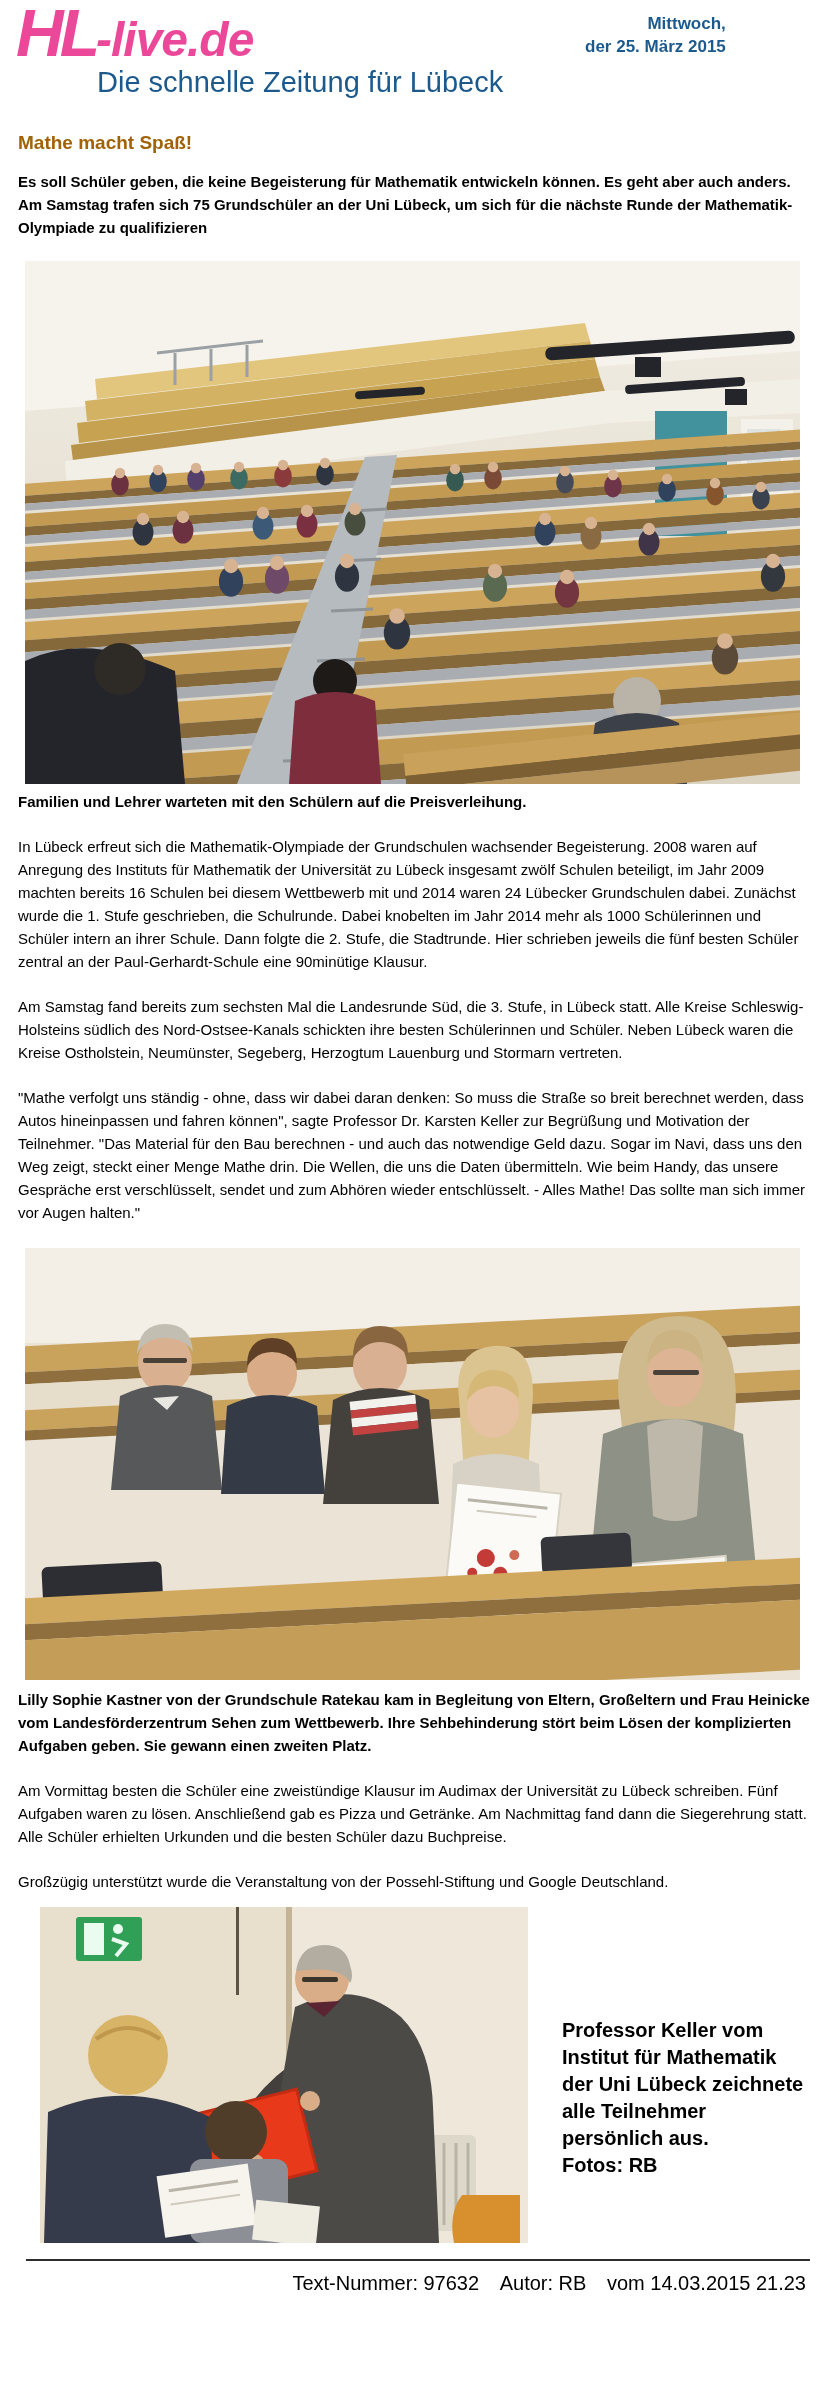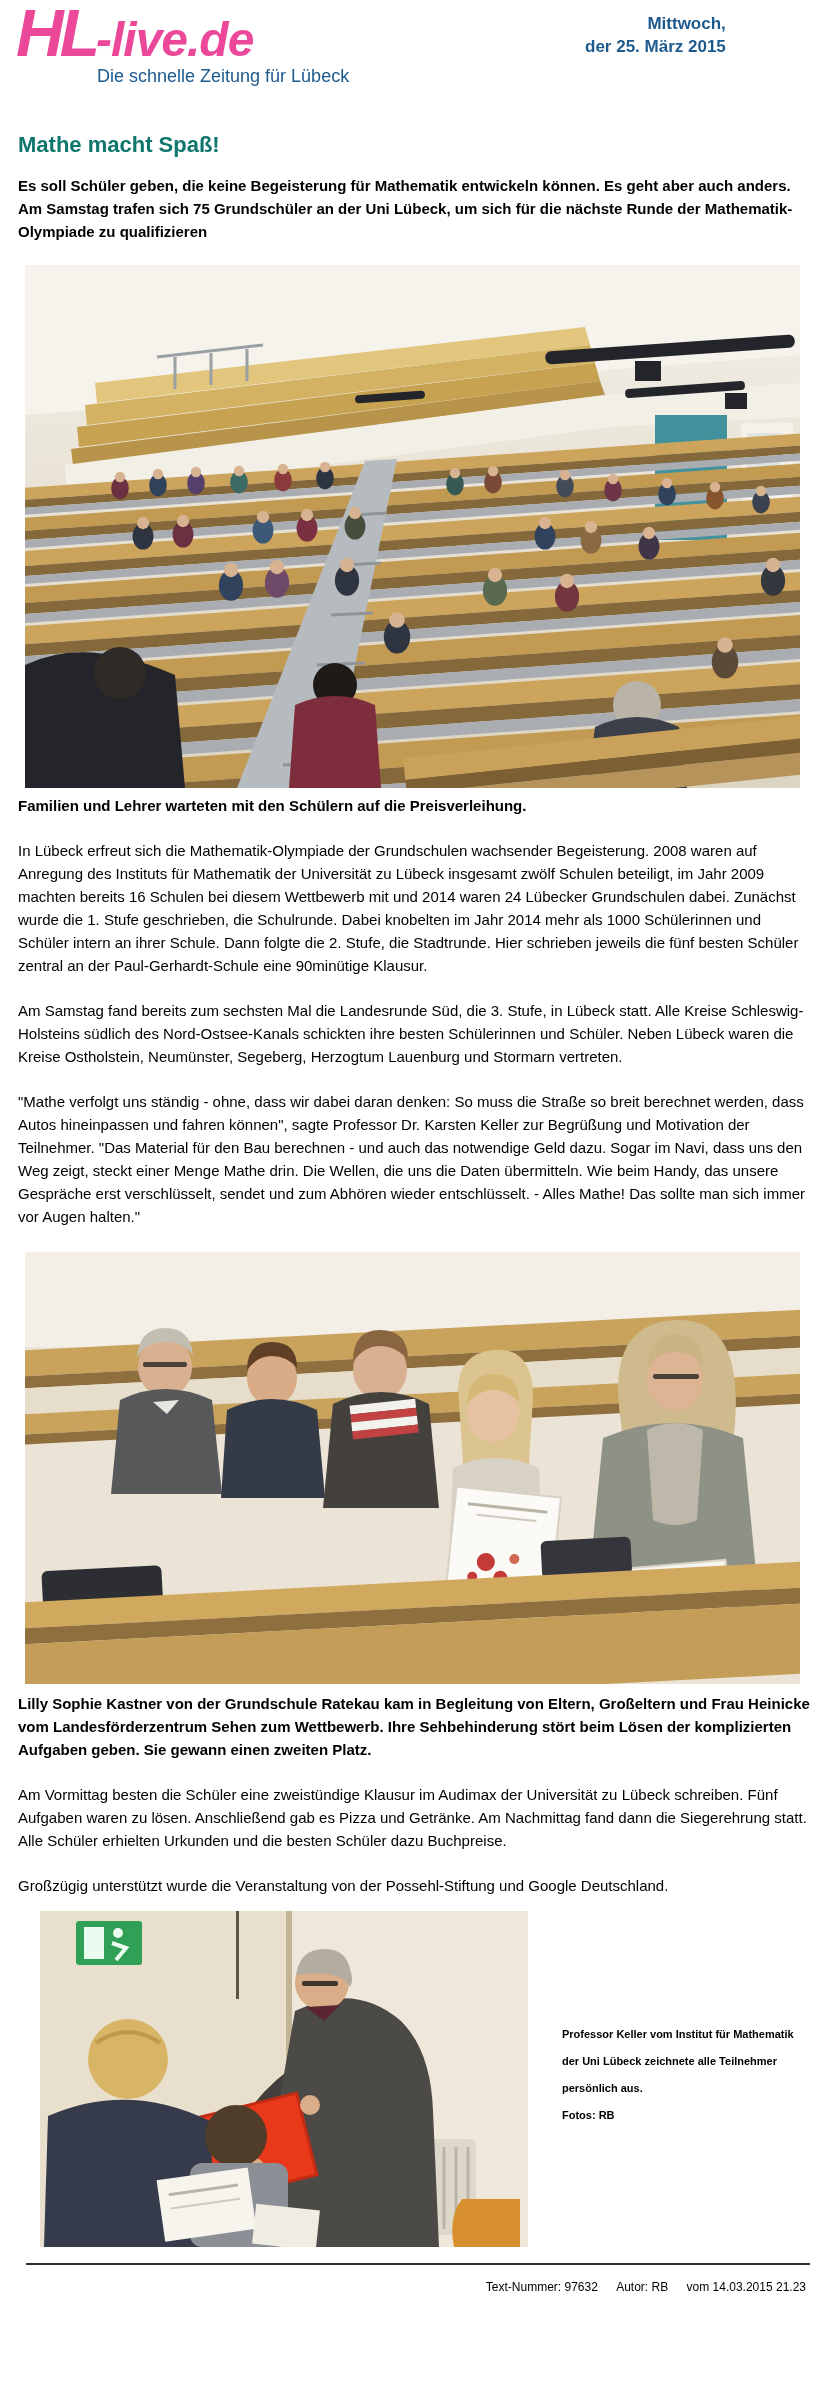--- a/index.html
+++ b/index.html
@@ -4,41 +4,41 @@
 <style>
   html,body{margin:0;padding:0;background:#fff;}
   body{width:826px;font-family:"Liberation Sans",sans-serif;color:#000;}
   .page{position:relative;width:826px;padding-bottom:18px;}
 
   
   .header{position:relative;height:106px;}
   .logo{position:absolute;left:16px;top:0;color:#ec4899;font-style:italic;font-weight:bold;white-space:nowrap;line-height:1;}
   .logo-hl{font-size:66px;letter-spacing:-4px;}
   .logo-rest{font-size:48px;letter-spacing:-1px;}
-  .tagline{position:absolute;left:97px;top:66px;color:#1c5a8e;font-size:18px;font-weight:normal;white-space:nowrap;}
+  .tagline{position:absolute;left:97px;top:66px;color:#1c5a8e;font-size:29px;font-weight:normal;white-space:nowrap;}
   .date{position:absolute;left:585px;top:12px;color:#1c5a8e;font-weight:bold;font-size:17px;line-height:23px;}
   .date span{display:block;text-align:right;}
 
   
-  .title{color:#0f766e;font-size:22px;font-weight:bold;margin:26px 0 14px 18px;}
+  .title{color:#a16207;font-size:19px;font-weight:bold;margin:26px 0 14px 18px;}
   p{font-size:15px;line-height:23px;margin:22px 12px 0 18px;}
   .bold{font-weight:bold;}
   .caption{font-weight:bold;margin-top:6px;}
   .caption.c2{margin-top:8px;}
 
   figure{margin:0;padding:0;font-size:0;line-height:0;}
   .photo1{margin:22px 0 0 25px;width:775px;height:523px;}
   .photo2{margin:24px 0 0 25px;width:775px;height:432px;}
   .photo3-row{display:flex;align-items:flex-start;margin:14px 0 0 40px;}
   .photo3{width:488px;height:336px;flex:0 0 auto;}
-  .side-caption{font-weight:bold;font-size:11px;line-height:27px;width:242px;margin:110px 0 0 34px;}
+  .side-caption{font-weight:bold;font-size:20px;line-height:27px;width:242px;margin:110px 0 0 34px;}
   .side-caption .credit{display:block;}
 
   .rule{border:none;border-top:2px solid #2e2e2e;margin:16px 16px 0 26px;}
-  .footer-line{text-align:right;font-size:12px;line-height:18px;margin:13px 20px 0 0;color:#000;}
+  .footer-line{text-align:right;font-size:20px;line-height:18px;margin:13px 20px 0 0;color:#000;}
   .footer-line span{margin-left:15px;}
 </style>
 </head>
 <body>
 
 <div class="page">
 
   <div class="header">
     <div class="logo">
       <span class="logo-hl">HL</span><span class="logo-rest">-live.de</span>

